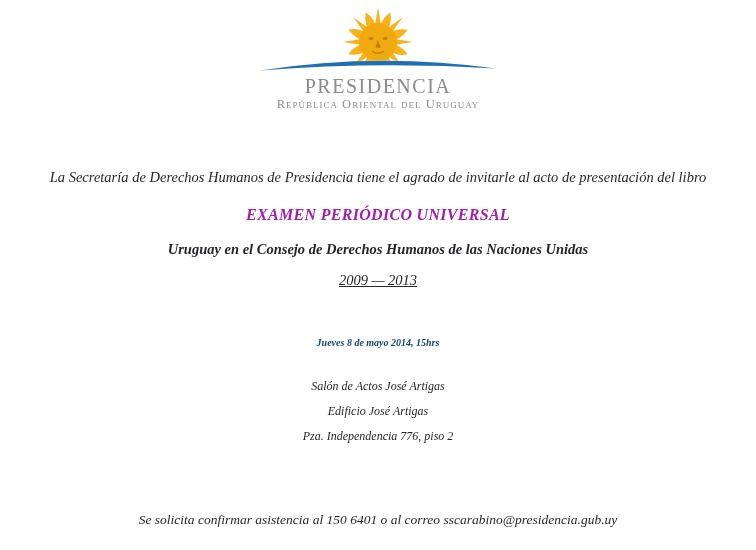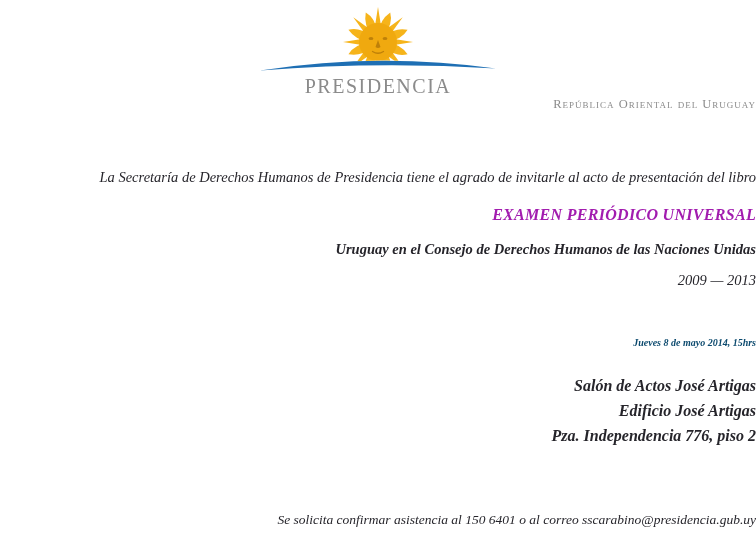--- a/index.html
+++ b/index.html
@@ -15,44 +15,44 @@
   .logo-art { display: block; margin: 4px auto 0; }
   .wordmark {
     text-align: center;
     color: #8b8b8b;
     font-size: 20px;
     line-height: 20px;
     letter-spacing: 1.5px;
     font-family: "Liberation Serif", serif;
   }
   .wordmark-sub {
-    text-align: right;
+    text-align: center;
     color: #8b8b8b;
     font-variant: small-caps;
     font-size: 12.5px;
     line-height: 14px;
     letter-spacing: 1px;
     margin-top: 1px;
   }
   .sun-feature { fill: #be8009; }
   .sun-mouth { fill: none; stroke: #be8009; stroke-width: 1.3; stroke-linecap: round; }
   
   .content {
     font-style: italic;
     color: #26252b;
-    text-align: right;
+    text-align: center;
     white-space: nowrap;
   }
   .content p, .content h1 { padding: 0; }
   .intro       { margin: 57px 0 0; font-size: 14.5px; line-height: 18px; }
   .book-title  { margin: 19px 0 0; font-size: 16px;   line-height: 19px; font-weight: bold; color: #a21caf; letter-spacing: 0.3px; }
   .book-subtitle { margin: 17px 0 0; font-size: 14.5px; line-height: 17px; font-weight: bold; }
-  .period      { margin: 14px 0 0; font-size: 14.5px; line-height: 17px; }
+  .period      { margin: 14px 0 0; font-size: 14.5px; line-height: 17px; text-decoration: underline; }
   .datetime    { margin: 44px 0 0; font-size: 10px; line-height: 19px; font-weight: bold; color: #0c4a6e; }
-  .venue       { margin: 9px 0 0;  font-size: 16px; line-height: 16px; font-weight: bold; }
+  .venue       { margin: 9px 0 0;  font-size: 12px; line-height: 16px; }
   .venue-first { margin-top: 26px; }
   .rsvp        { margin: 68px 0 0; font-size: 13.5px; line-height: 16px; }
 </style>
 </head>
 <body>
 
 <div class="page">
 
   <header>
     <svg class="logo-art" width="240" height="72" viewBox="0 0 240 72" aria-hidden="true">

